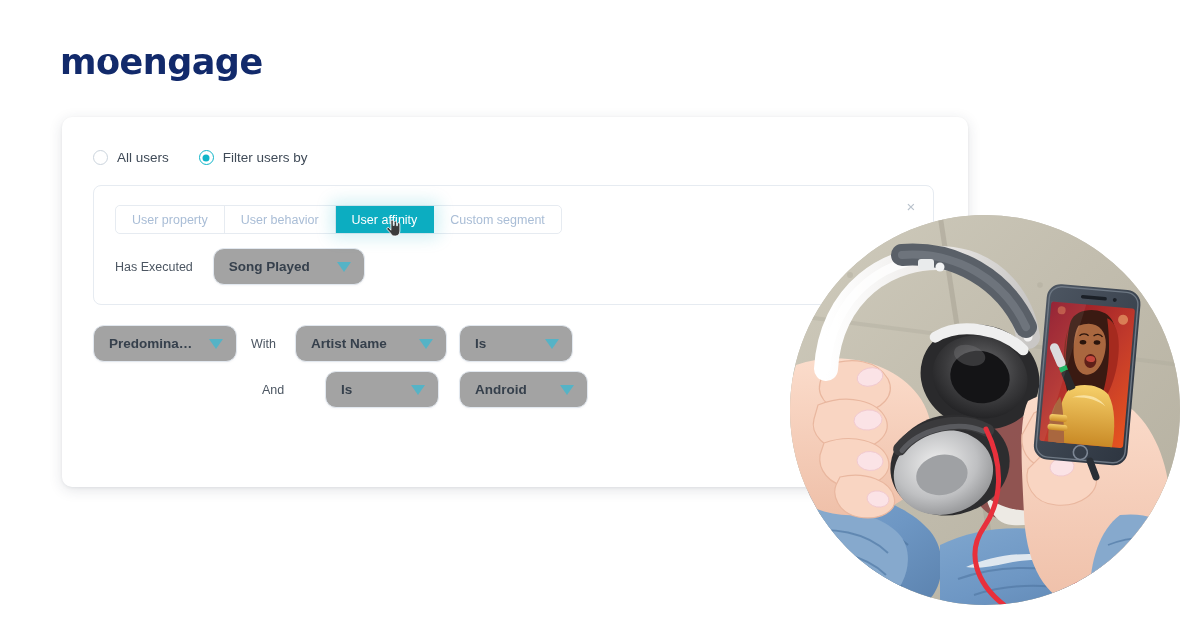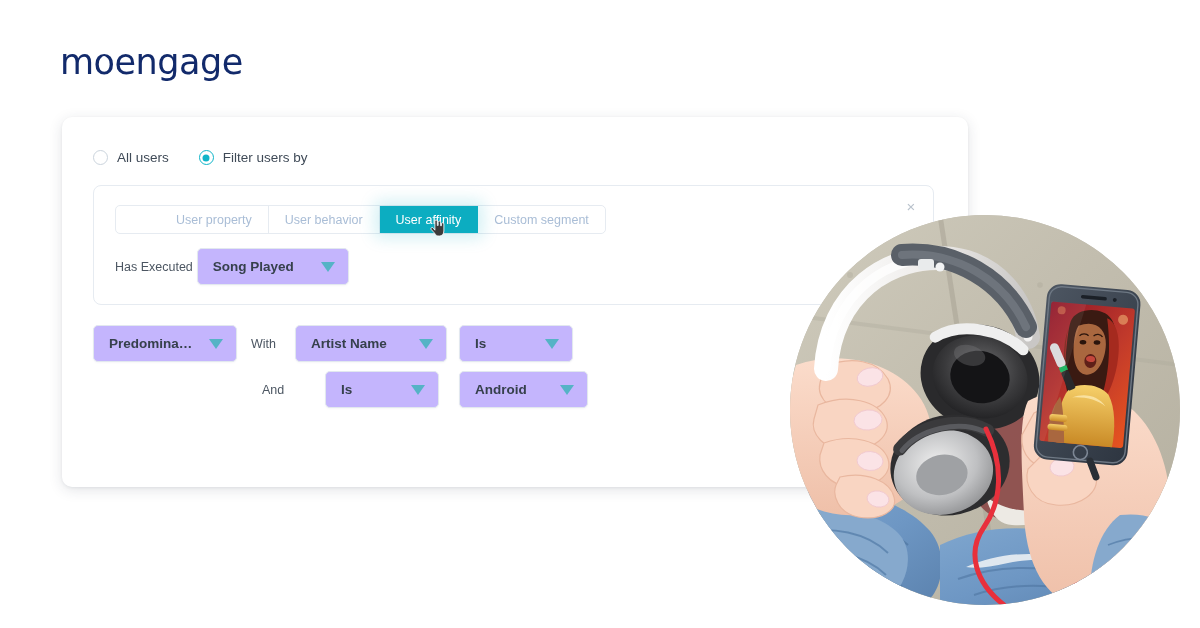--- a/index.html
+++ b/index.html
@@ -10,21 +10,21 @@
     font-family:"Liberation Sans", sans-serif;
     overflow:hidden;
     position:relative;
   }
 
   
   .logo {
     position:absolute;
     left:60px; top:42px;
     font-size:35px;
-    font-weight:400;
+    font-weight:700;
     letter-spacing:-0.5px;
     color:#122A6B;
     font-family:"DejaVu Sans", sans-serif;
   }
   .logo .o-dot {
     position:relative;
     display:inline-block;
   }
   .logo .o-dot::after {
     content:"";
@@ -108,21 +108,20 @@
 
   
   .tabs {
     position:absolute;
     left:21px; top:19px;
     display:flex;
     border:1px solid #E6EBF1;
     border-radius:5px;
     overflow:visible;
     height:29px;
-    padding-left:44px;
   }
   .tab {
     position:relative;
     display:flex;
     align-items:center;
     justify-content:center;
     padding:0 16px;
     font-size:12.5px;
     color:#A9BDD6;
     background:#ffffff;
@@ -149,34 +148,34 @@
     width:15px; height:18px;
     pointer-events:none;
   }
 
   
   .exec-row {
     position:absolute;
     left:21px; top:62px;
     display:flex;
     align-items:center;
-    gap:4px;
+    gap:20px;
   }
   .field-label {
     font-size:12.5px;
     color:#4C5662;
     white-space:nowrap;
   }
 
   
   .dd {
     height:37px;
     border:1px solid #E2E8EF;
-    border-radius:5px;
-    background:#c4b5fd;
+    border-radius:11px;
+    background:#a3a3a3;
     display:flex;
     align-items:center;
     justify-content:space-between;
     padding:0 13px 0 15px;
     cursor:pointer;
     box-shadow:0 1px 2px rgba(40,50,70,0.04);
   }
   .dd-text {
     font-size:13.5px;
     font-weight:700;

